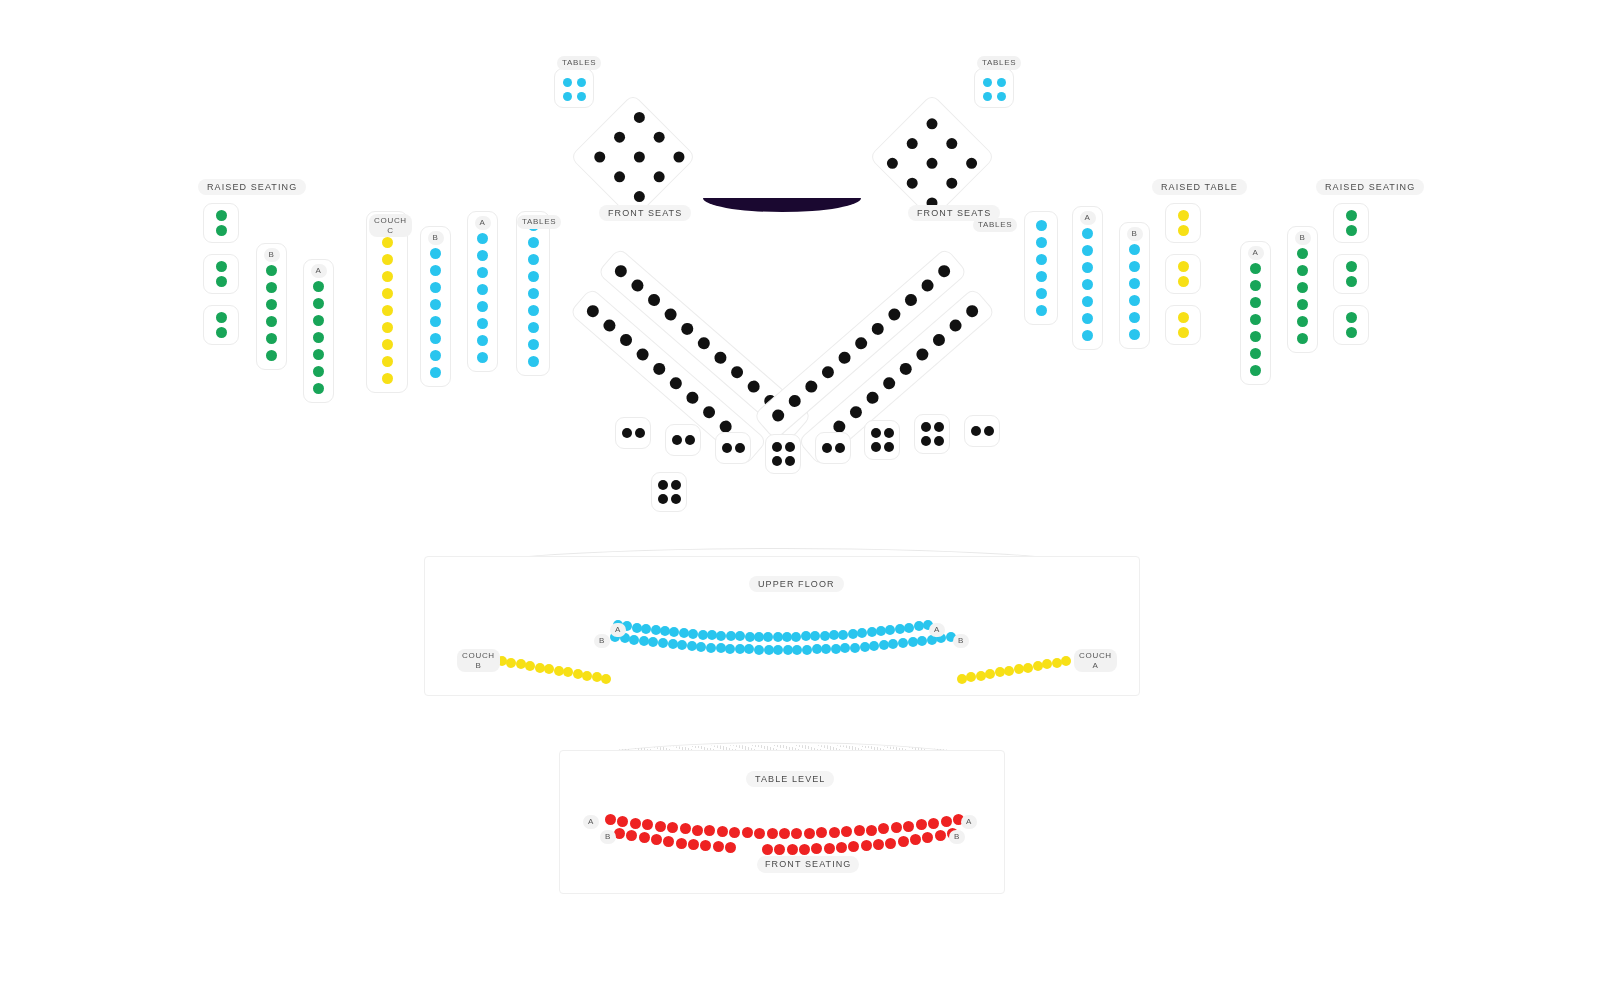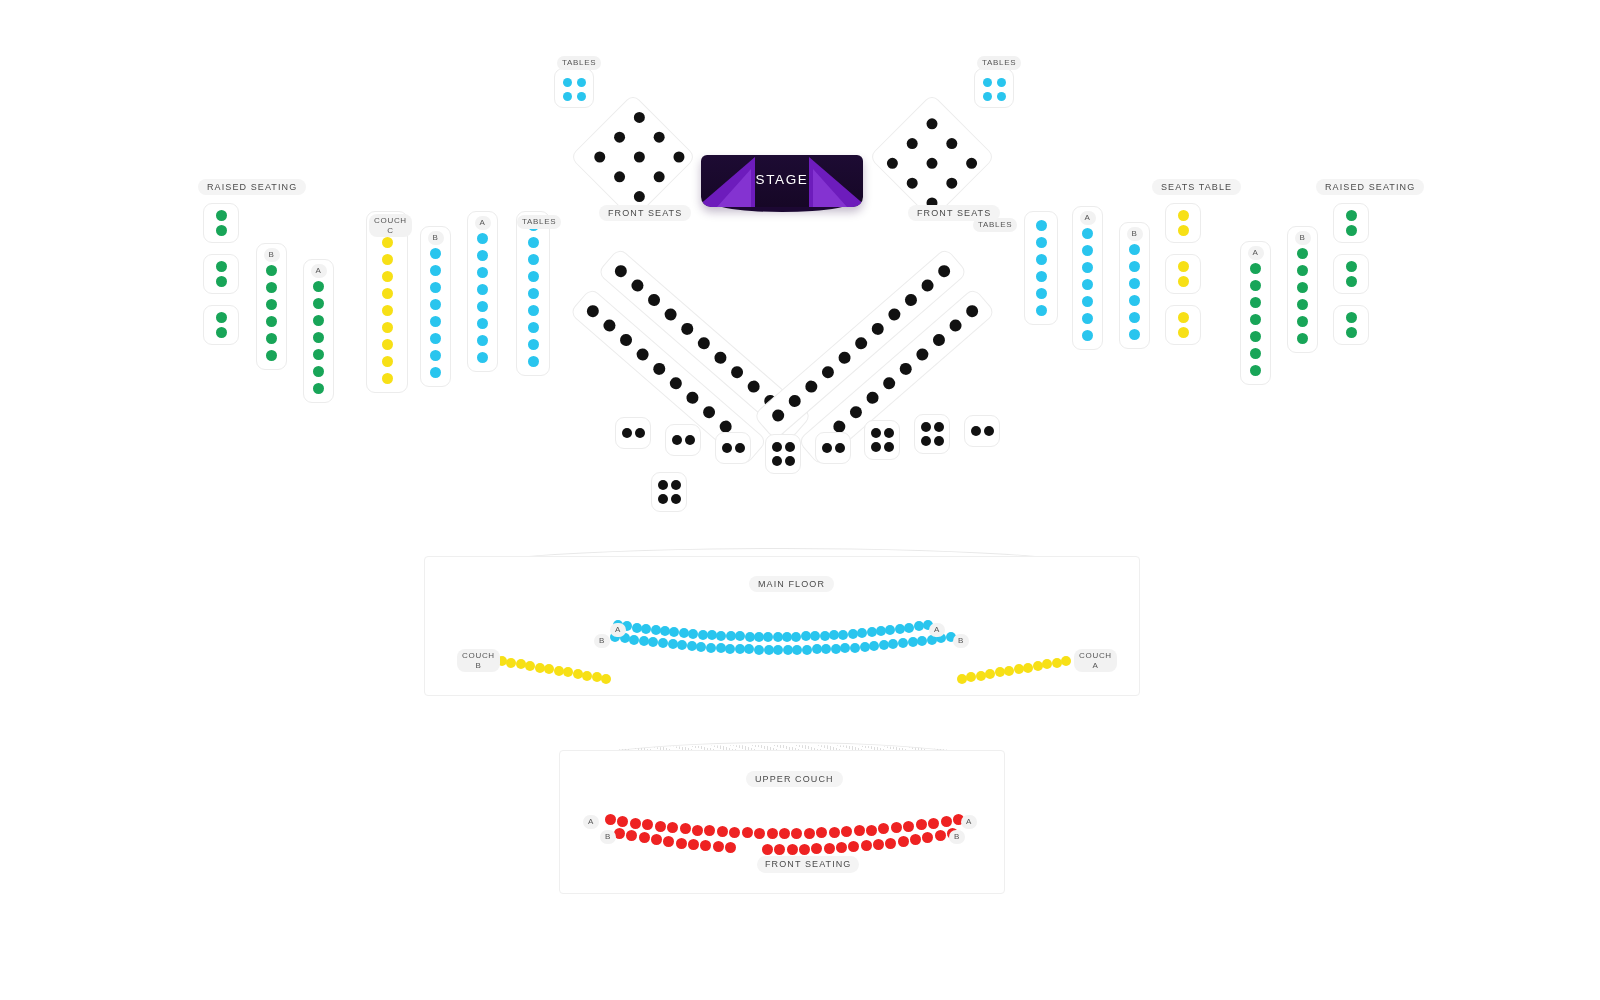--- a/index.html
+++ b/index.html
@@ -50,27 +50,20 @@
   #upper-hatch{position:absolute;left:560px;top:745px;width:444px;height:14px;
       background:repeating-linear-gradient(100deg,#dcdcdc 0 .6px,rgba(255,255,255,0) .6px 3.1px);
       border-radius:50%/100% 100% 0 0;opacity:.95;}
 </style>
 </head>
 <body>
 
 <div class="stage-root">
 
   <div id="stage-curve"></div>
-  <div id="stage-shape">
-    <div class="beamL"></div>
-    <div class="beamR"></div>
-    <div class="beamL2"></div>
-    <div class="beamR2"></div>
-    <div id="stage-label">STAGE</div>
-  </div>
 
   <div id="main-floor-arc"></div>
   <div id="main-floor-shell"></div>
   <div id="upper-arc"></div>
   <div id="upper-hatch"></div>
   <div id="upper-shell"></div>
 
   <div id="dyn">
       <div class="block" style="left: 554px; top: 68px; width: 40px; height: 40px;"></div>
       <div class="tag small" style="left: 557px; top: 56px;">TABLES</div>
@@ -484,21 +477,21 @@
       <div class="seat" style="left: 922.333px; top: 832.39px; width: 11px; height: 11px; background: rgb(238, 34, 34);"></div>
       <div class="seat" style="left: 934.667px; top: 830.283px; width: 11px; height: 11px; background: rgb(238, 34, 34);"></div>
       <div class="seat" style="left: 947px; top: 828px; width: 11px; height: 11px; background: rgb(238, 34, 34);"></div>
       <div class="tag small" style="left: 583px; top: 815px;">A</div>
       <div class="tag small" style="left: 961px; top: 815px;">A</div>
       <div class="tag small" style="left: 600px; top: 830px;">B</div>
       <div class="tag small" style="left: 949px; top: 830px;">B</div>
     </div>
 
   <div class="sect-label" style="left:198px;top:179px;">RAISED SEATING</div>
-  <div class="sect-label" style="left:1152px;top:179px;">SEATS TABLE</div>
+  <div class="sect-label" style="left:1152px;top:179px;">RAISED TABLE</div>
   <div class="sect-label" style="left:1316px;top:179px;">RAISED SEATING</div>
   <div class="sect-label" style="left:599px;top:205px;">FRONT SEATS</div>
   <div class="sect-label" style="left:908px;top:205px;">FRONT SEATS</div>
-  <div class="sect-label" style="left:749px;top:576px;">MAIN FLOOR</div>
-  <div class="sect-label" style="left:746px;top:771px;">UPPER COUCH</div>
+  <div class="sect-label" style="left:749px;top:576px;">UPPER FLOOR</div>
+  <div class="sect-label" style="left:746px;top:771px;">TABLE LEVEL</div>
   <div class="sect-label" style="left:757px;top:856px;line-height:1.25;text-align:center;padding:3px 8px;">FRONT
 SEATING</div>
 </div>
 
 </body></html>

